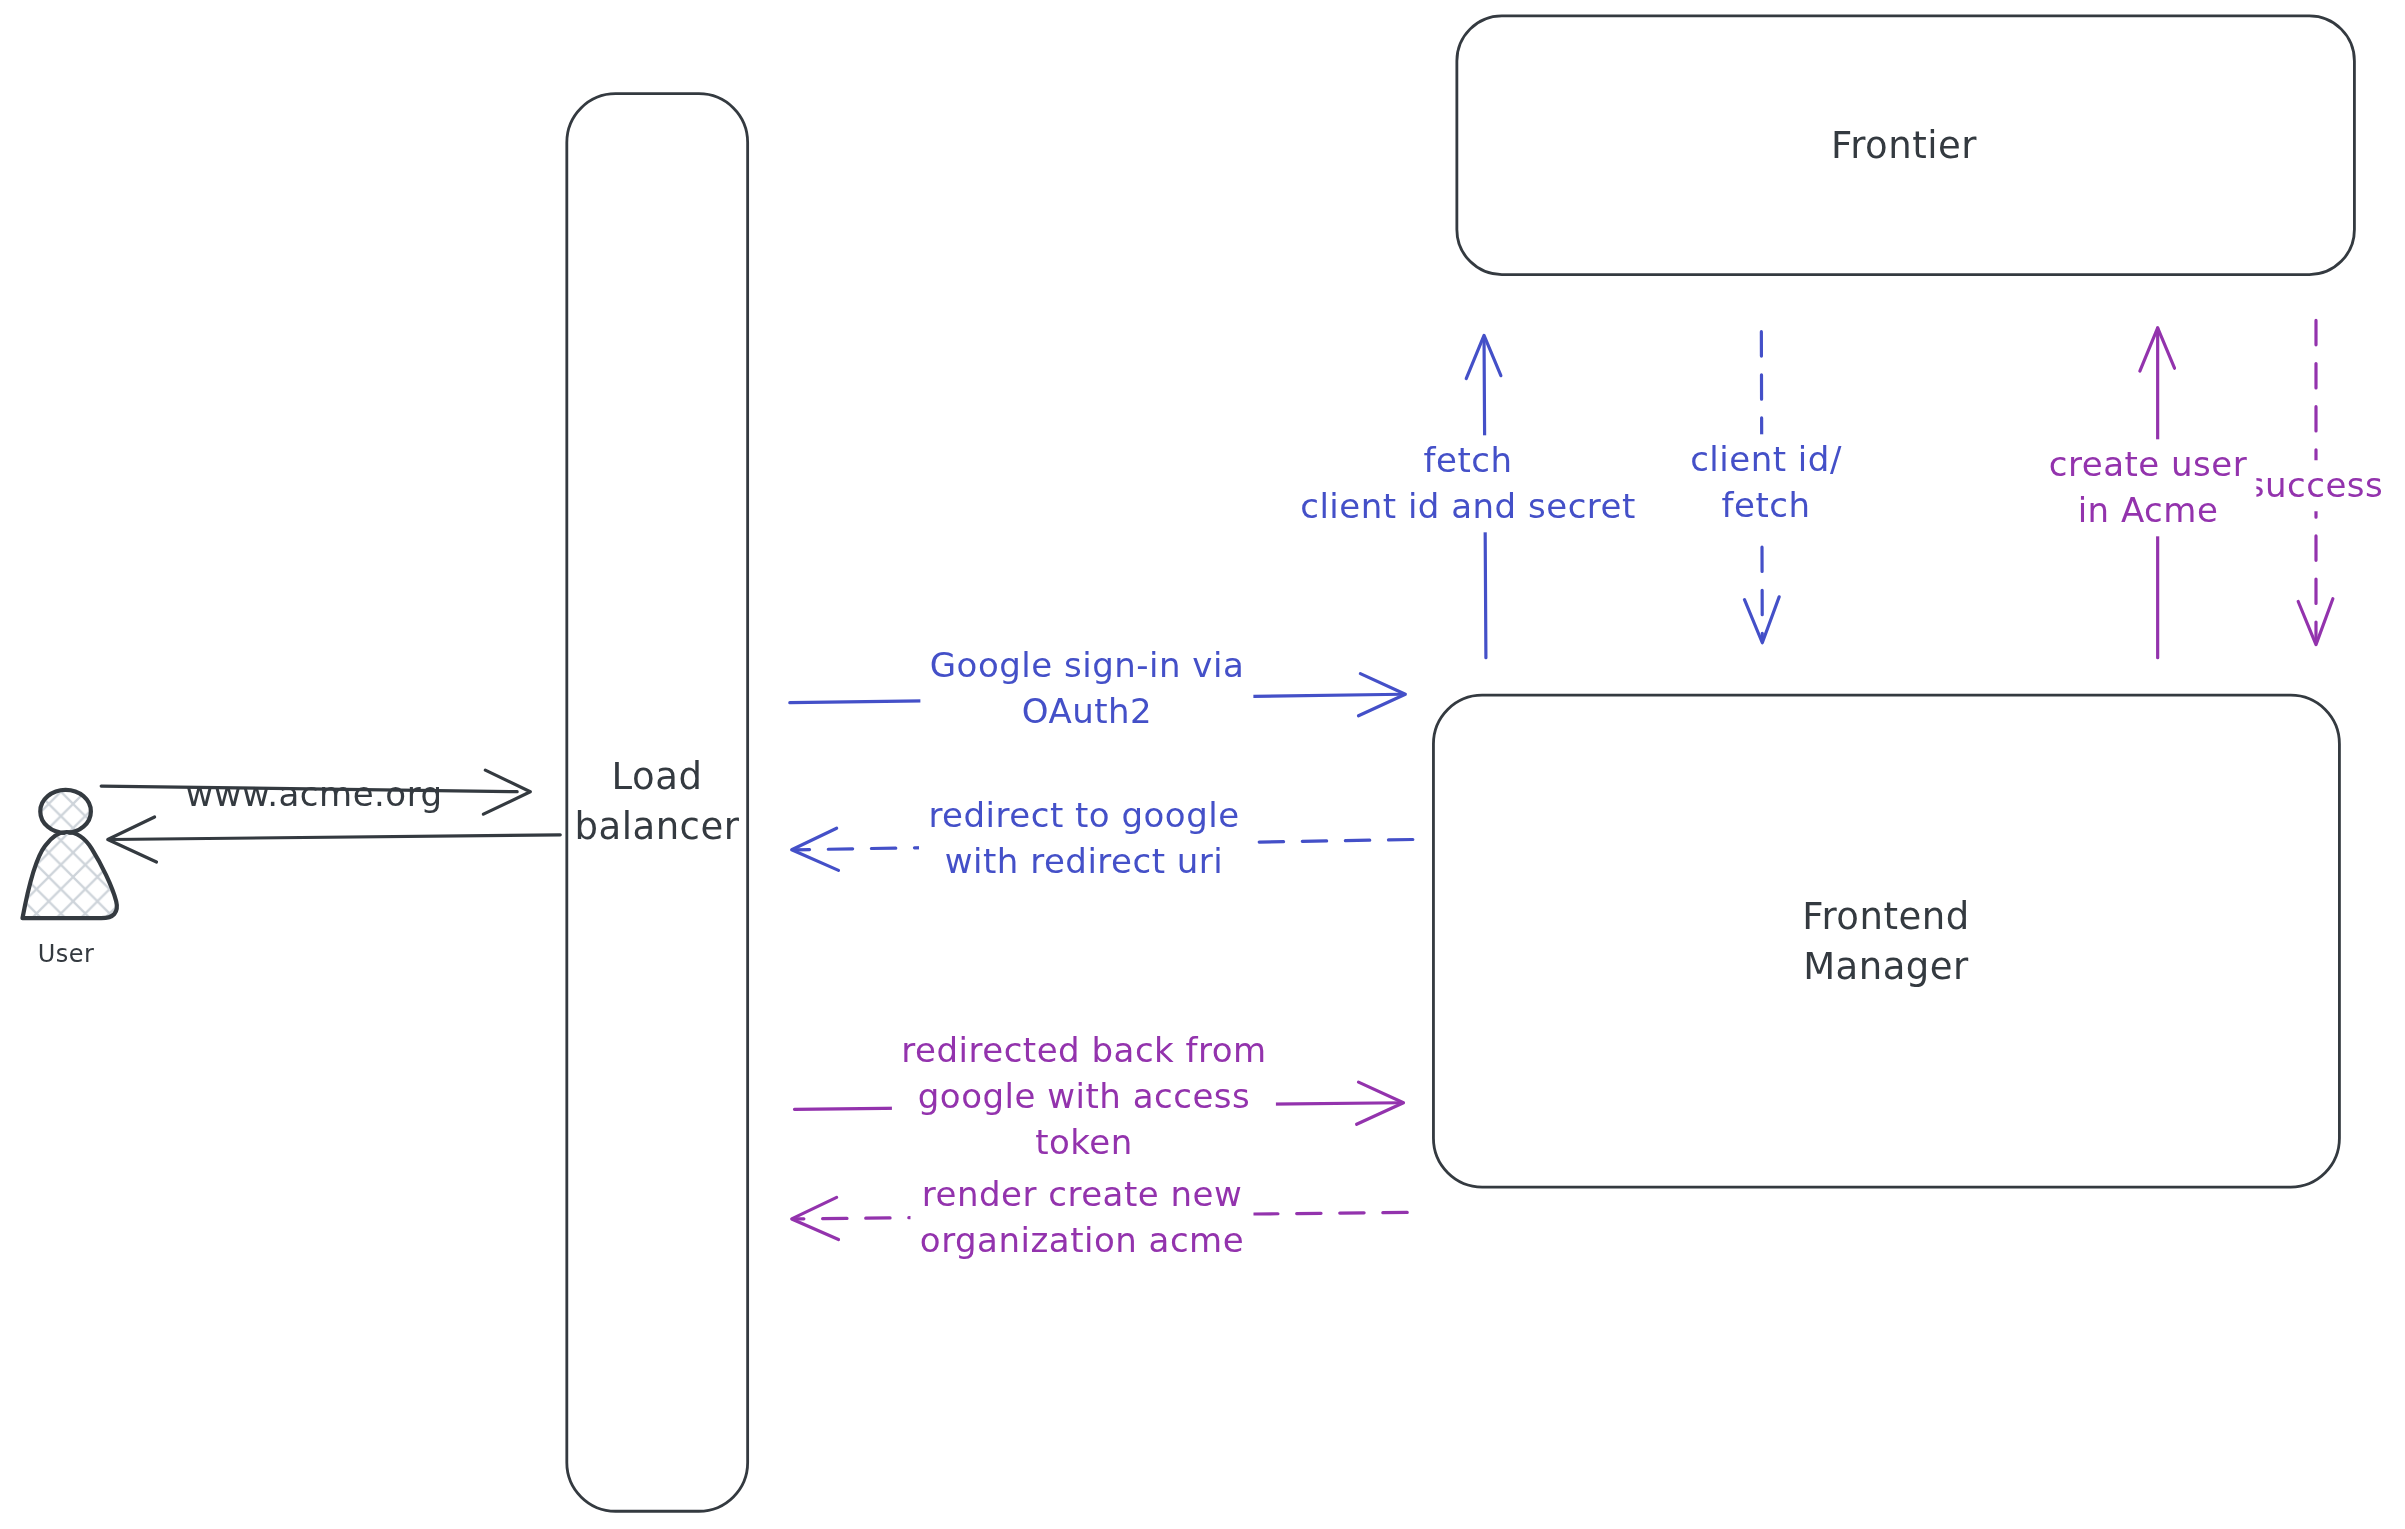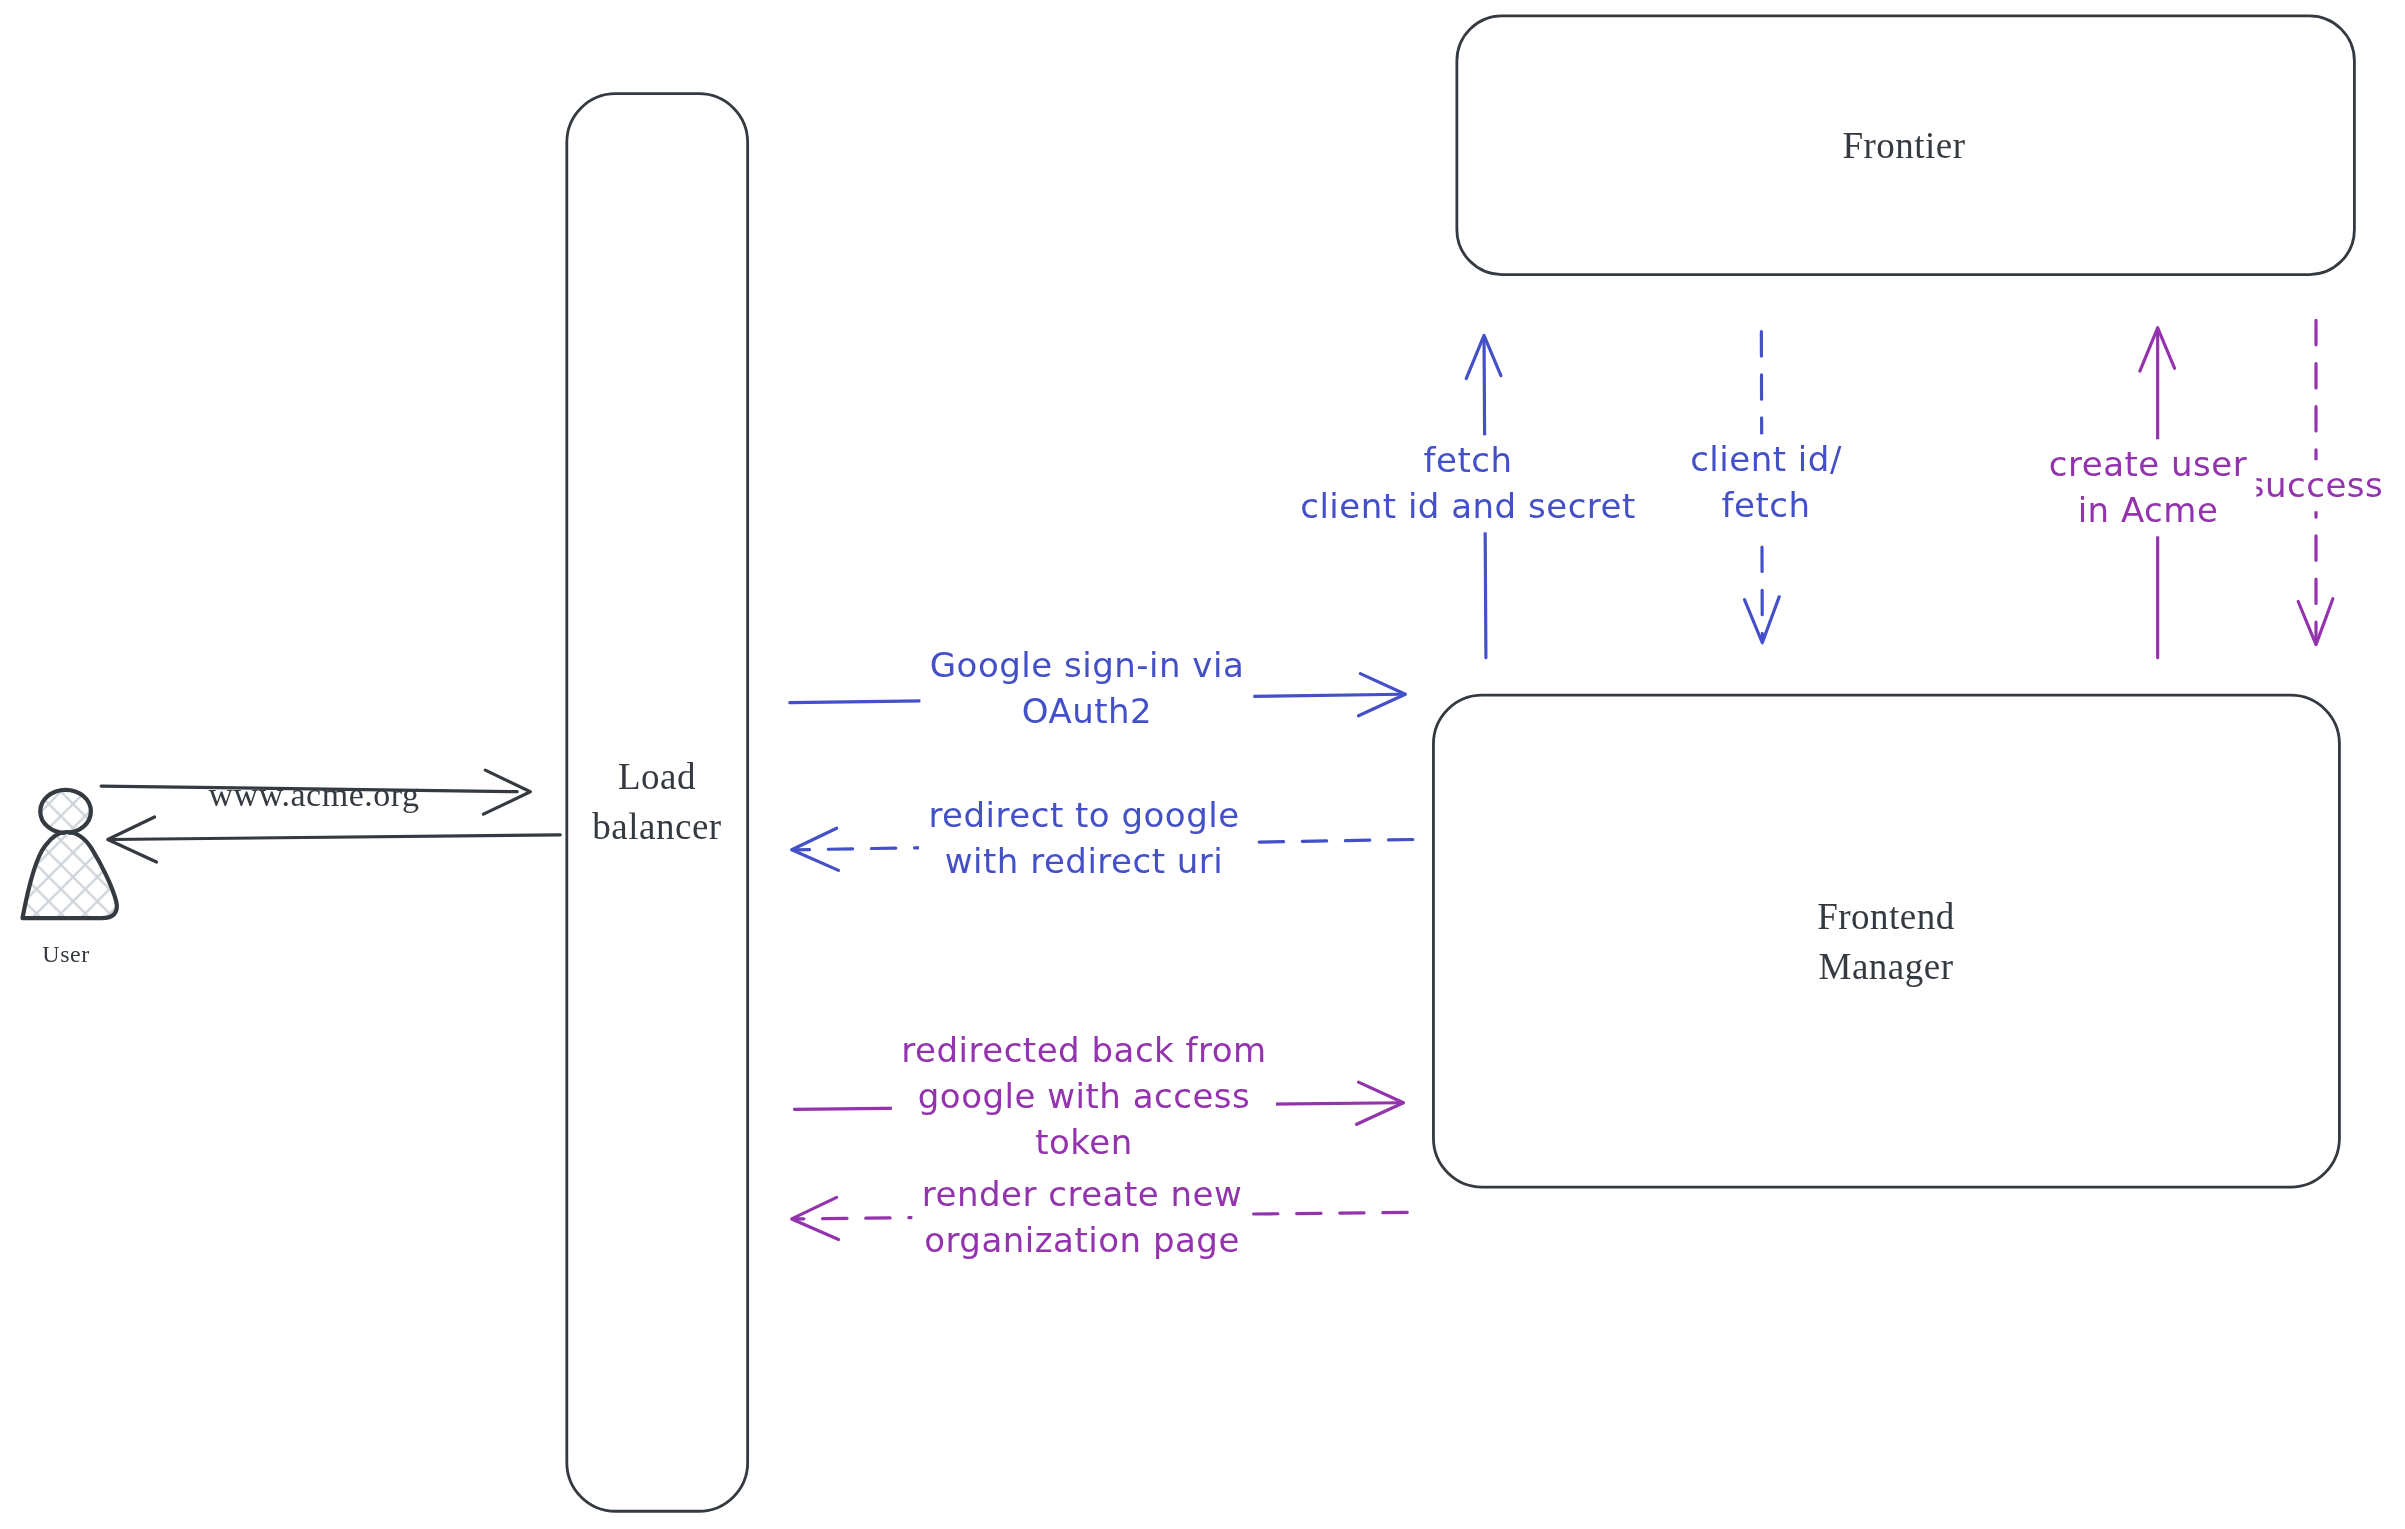--- a/index.html
+++ b/index.html
@@ -52,21 +52,21 @@
     position: absolute;
     transform: translate(-50%, -50%);
     text-align: center;
     white-space: pre-line;
     line-height: 1.35;
     font-size: 34px;
     letter-spacing: 0.5px;
   }
   .lbl.node  { font-size: 37px; }
   .lbl.bg    { background: var(--bg, #ffffff); padding: 2.8px 9.4px; }
-  .lbl.ink    { color: var(--ink); font-family: Liberation Serif, serif; }
+  .lbl.ink    { color: var(--ink); }
   .lbl.blue   { color: var(--blue); }
   .lbl.purple { color: var(--purple); }
 </style>
 </head>
 <body>
 
 <div class="canvas">
 
   <svg class="layer" viewBox="0 0 2567 1633" xmlns="http://www.w3.org/2000/svg">
     <defs>
@@ -143,21 +143,21 @@
   <div class="lbl blue bg" style="left:1468px; top:484px;">fetch
 client id and secret</div>
   <div class="lbl blue bg" style="left:1087px; top:689px;">Google sign-in via
 OAuth2</div>
   <div class="lbl blue bg" style="left:1084px; top:839px;">redirect to google
 with redirect uri</div>
   <div class="lbl purple bg" style="left:1084px; top:1097px;">redirected back from
 google with access
 token</div>
   <div class="lbl purple bg" style="left:1082px; top:1218px;">render create new
-organization page</div>
+organization acme</div>
 
   <div class="lbl ink" style="left:314px; top:795px;">www.acme.org</div>
   <div class="lbl ink node" style="left:657px; top:802px;">Load
 balancer</div>
   <div class="lbl ink node" style="left:1904px; top:146px;">Frontier</div>
   <div class="lbl ink node" style="left:1886px; top:942px;">Frontend
 Manager</div>
   <div class="lbl ink node" style="left:66px; top:954px; font-size:24px;">User</div>
 
 </div>

